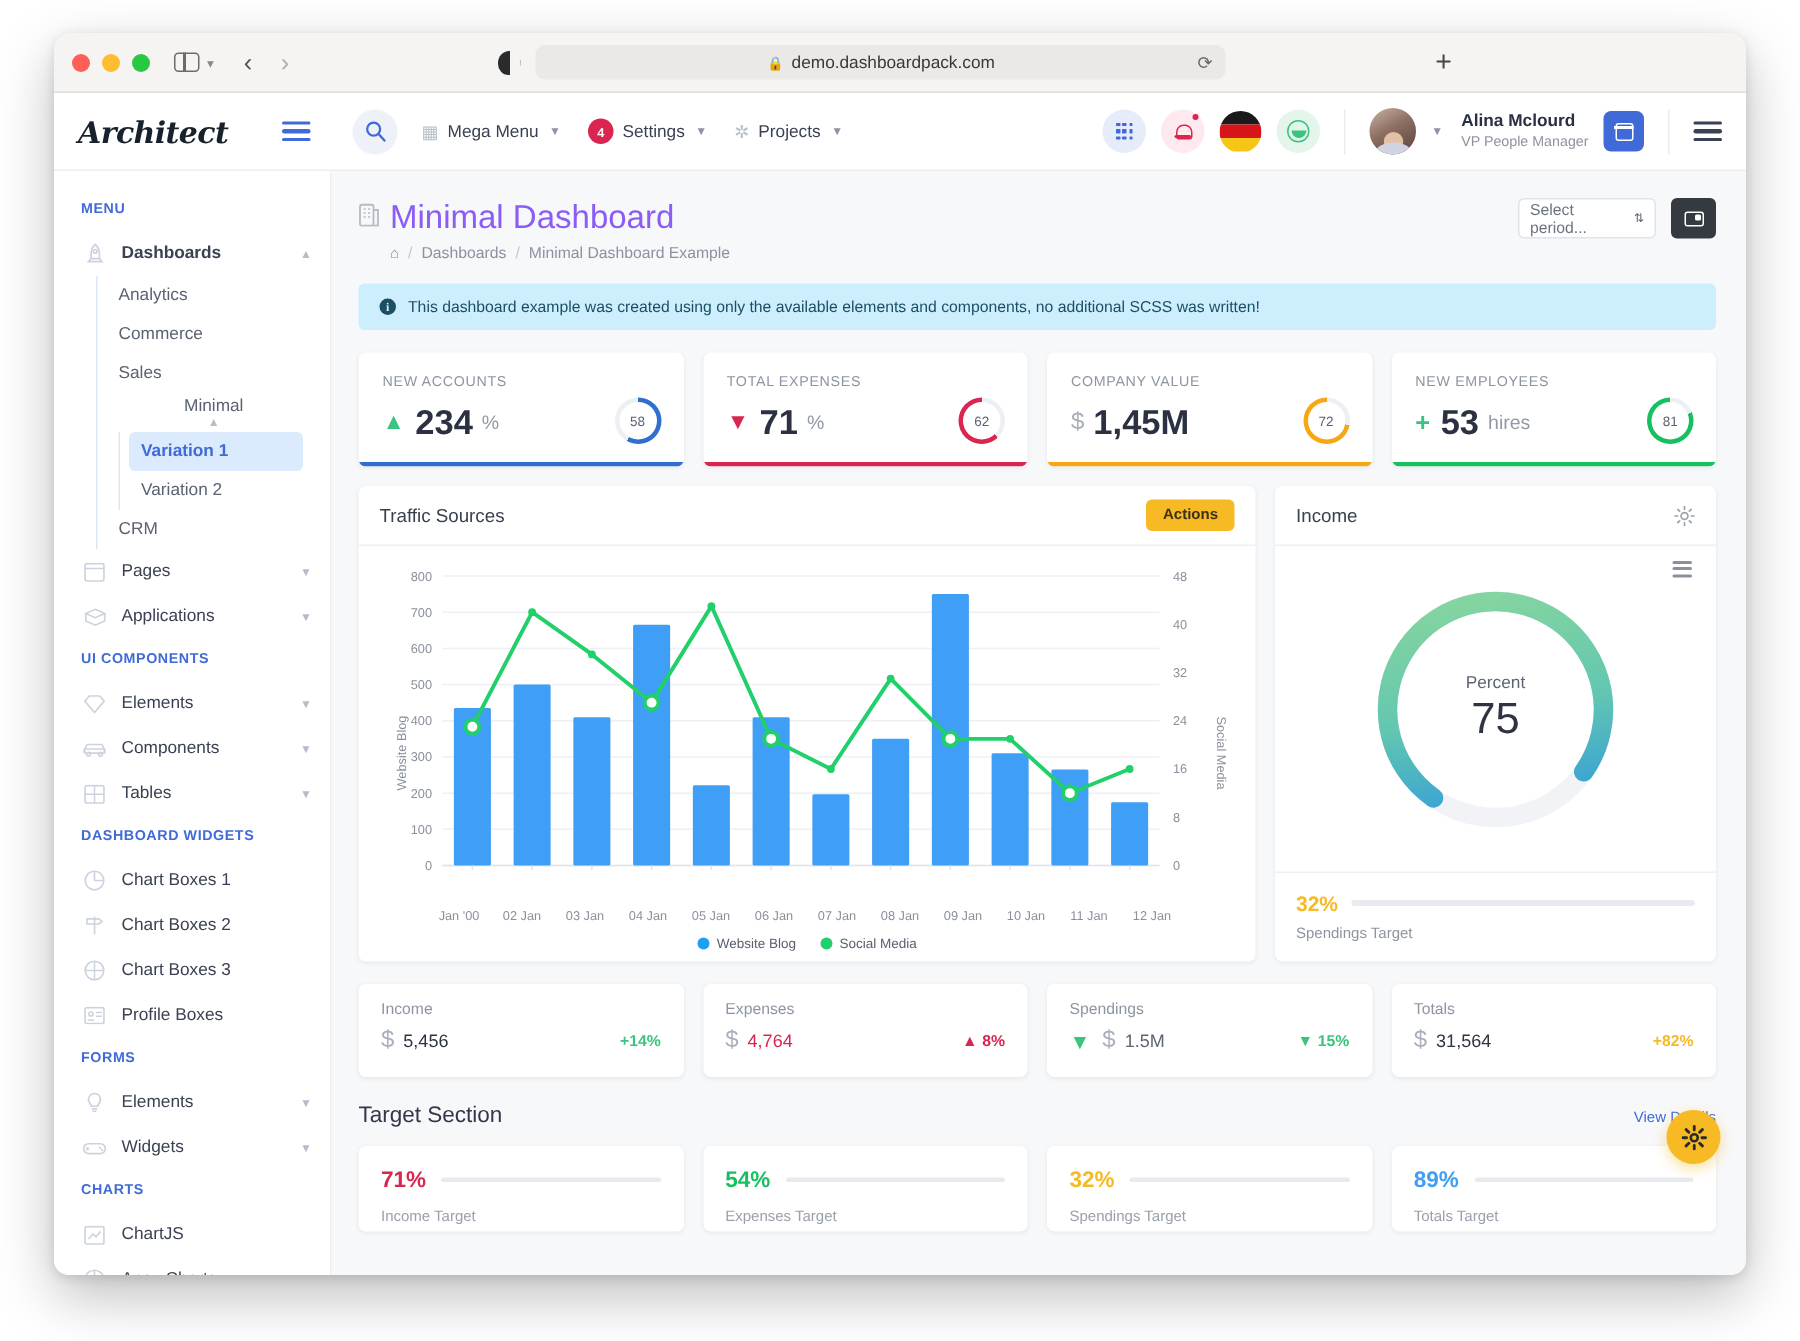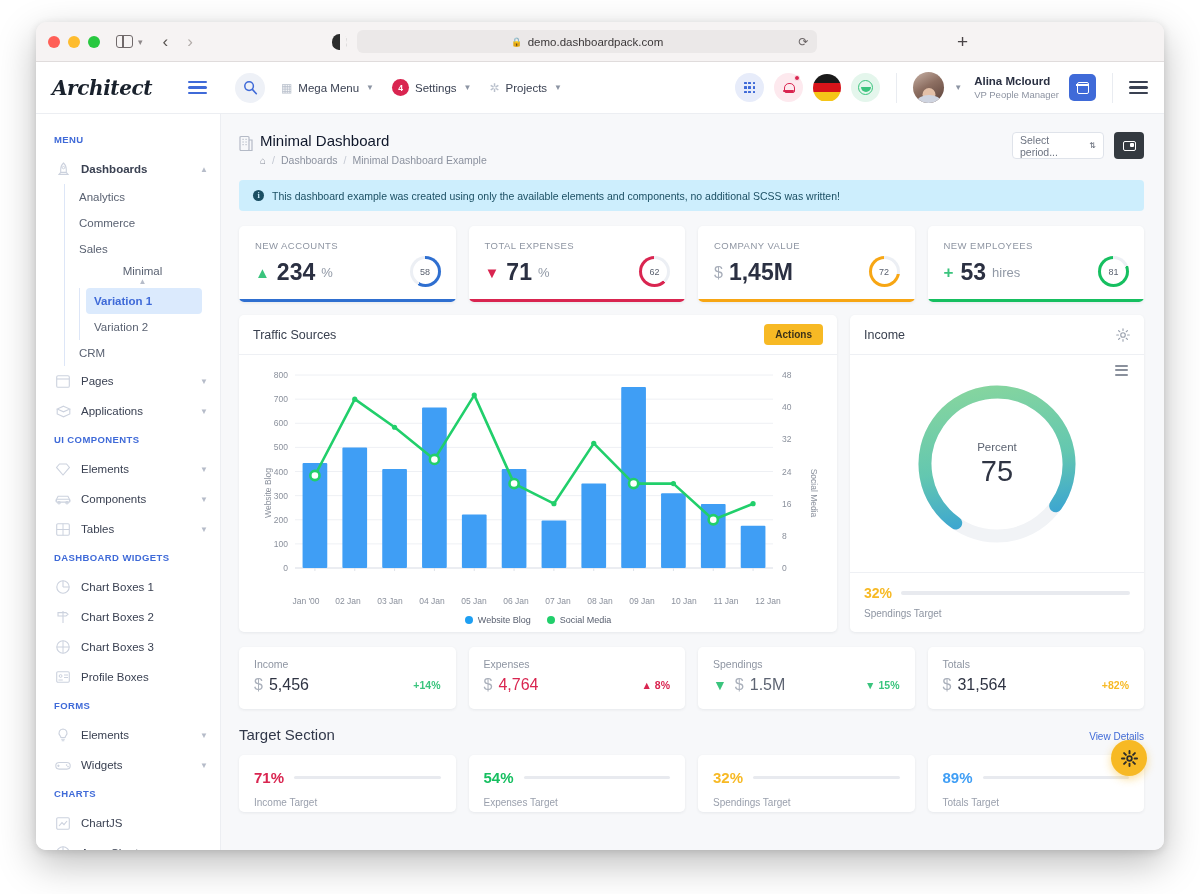--- a/index.html
+++ b/index.html
@@ -122,21 +122,21 @@
   .s-item.active {
     background: #dbeafd; border-radius: 4px; color: #3f6ad8; font-weight: bold;
     margin-left: 6px; padding-left: 8px; margin-right: 18px;
   }
   .s-item.has-caret { justify-content: center; padding-right: 14px; flex-direction: column; }
 
   
   .main { flex: 1; padding: 18px 20px 0 18px; overflow: hidden; }
   .page-head { display: flex; align-items: flex-start; }
   .ph-ico { font-size: 15px; color: #b4bac6; margin-right: 7px; margin-top: 2px; }
-  .ph-title { font-size: 15px; color: #0f172a; }
+  .ph-title { font-size: 22px; color: #8b5cf6; }
   .crumbs { display: flex; align-items: center; gap: 6px; font-size: 10.5px; color: #9aa0ad; margin-top: 5px; }
   .crumbs .sep { color: #c3c8d2; }
   .crumbs .home { color: #868c99; font-size: 10px; }
   .crumbs a { color: #8b919e; text-decoration: none; }
   .ph-right { margin-left: auto; display: flex; align-items: center; gap: 10px; }
   .select {
     width: 92px; height: 27px; border: 1px solid #dfe3ea; border-radius: 4px; background: #fff;
     font-size: 10.5px; color: #6c7380; display: flex; align-items: center; padding: 0 7px; justify-content: space-between; cursor: pointer;
   }
   .select .arr { font-size: 8px; color: #5b6270; line-height: 1; }
@@ -199,21 +199,21 @@
   .inc-footer { position: absolute; left: 0; right: 0; bottom: 0; border-top: 1px solid #eef0f4; padding: 12px 14px 13px; }
   .prog-row { display: flex; align-items: center; gap: 9px; }
   .prog-pct { font-size: 14px; font-weight: bold; }
   .prog-track { flex: 1; height: 3.5px; background: #e8eaef; border-radius: 2px; overflow: hidden; }
   .prog-fill { height: 100%; border-radius: 2px; }
   .prog-lab { font-size: 10px; color: #8e95a2; margin-top: 7px; }
 
   .mini { flex: 1; background: #fff; border-radius: 5px; box-shadow: 0 1px 3px rgba(40,50,70,.08); padding: 11px 15px 12px; height: 62px; }
   .mini-lab { font-size: 10.5px; color: #8e95a2; }
   .mini-body { display: flex; align-items: center; margin-top: 6px; }
-  .mini-val { font-size: 16px; color: #2f3443; }
+  .mini-val { font-size: 12px; color: #2f3443; }
   .mini-delta { margin-left: auto; font-size: 10.5px; font-weight: bold; display: flex; align-items: center; gap: 3px; }
 
   .target-head { display: flex; align-items: baseline; margin-top: 17px; }
   .target-title { font-size: 15px; color: #31384a; }
   .view-details { margin-left: auto; font-size: 10px; color: #3f6ad8; text-decoration: none; cursor: pointer; }
   .tcard { flex: 1; background: #fff; border-radius: 5px; box-shadow: 0 1px 3px rgba(40,50,70,.08); padding: 14px 15px 13px; height: 57px; }
   .tcard-row { display: flex; align-items: center; gap: 10px; }
   .tcard-pct { font-size: 15px; font-weight: bold; }
   .tcard-lab { font-size: 10px; color: #9aa0ad; margin-top: 11px; }
 

